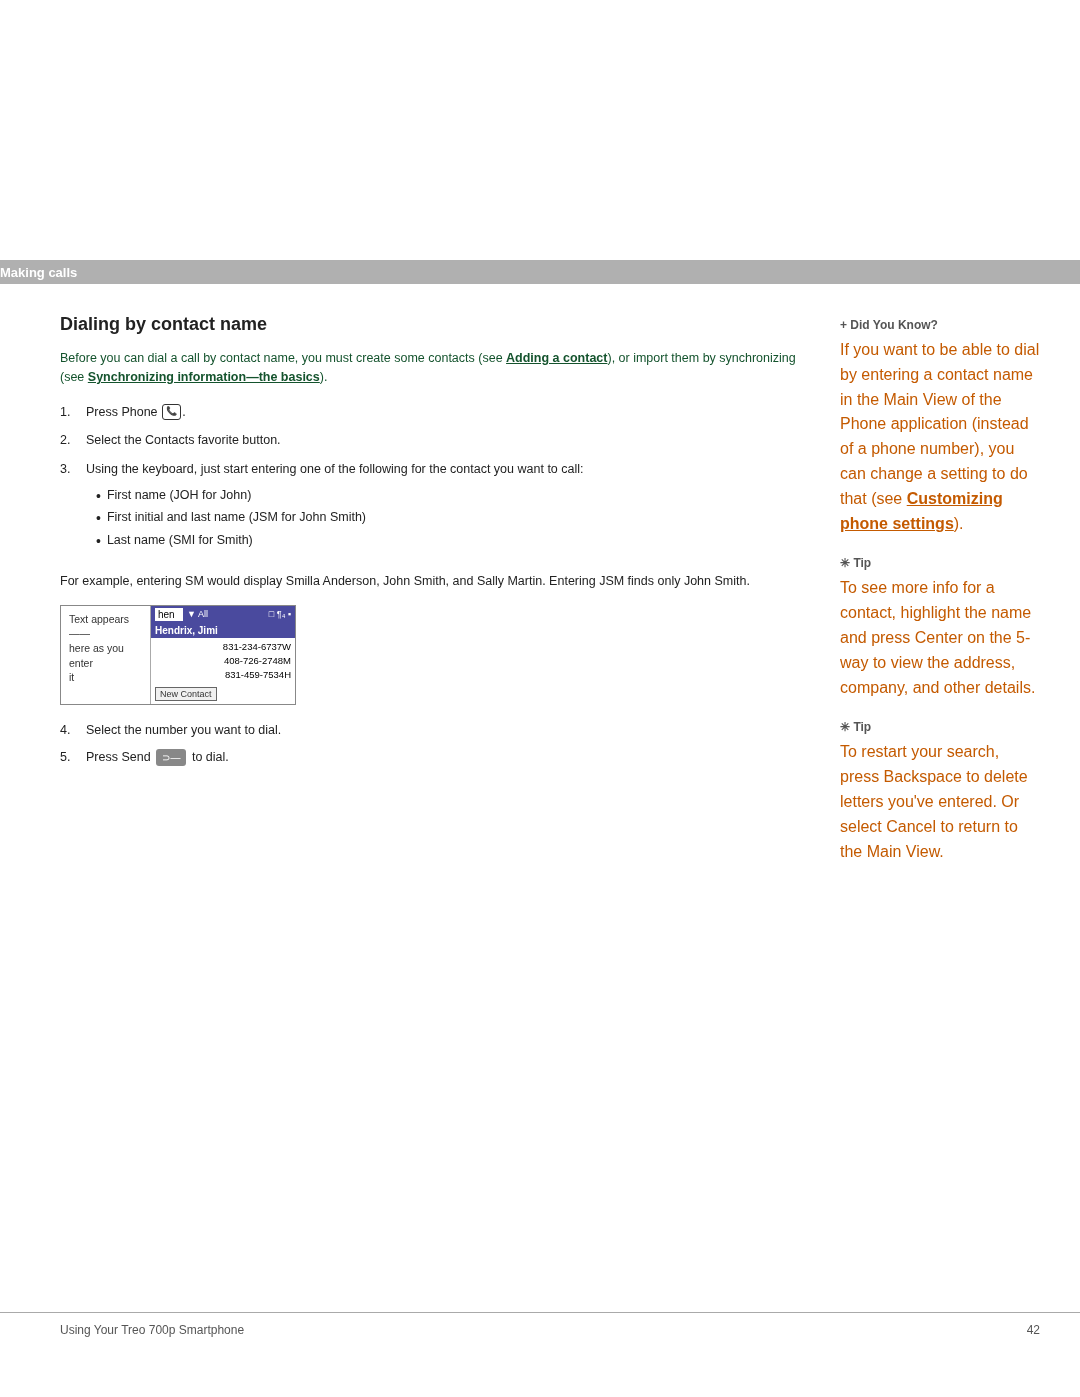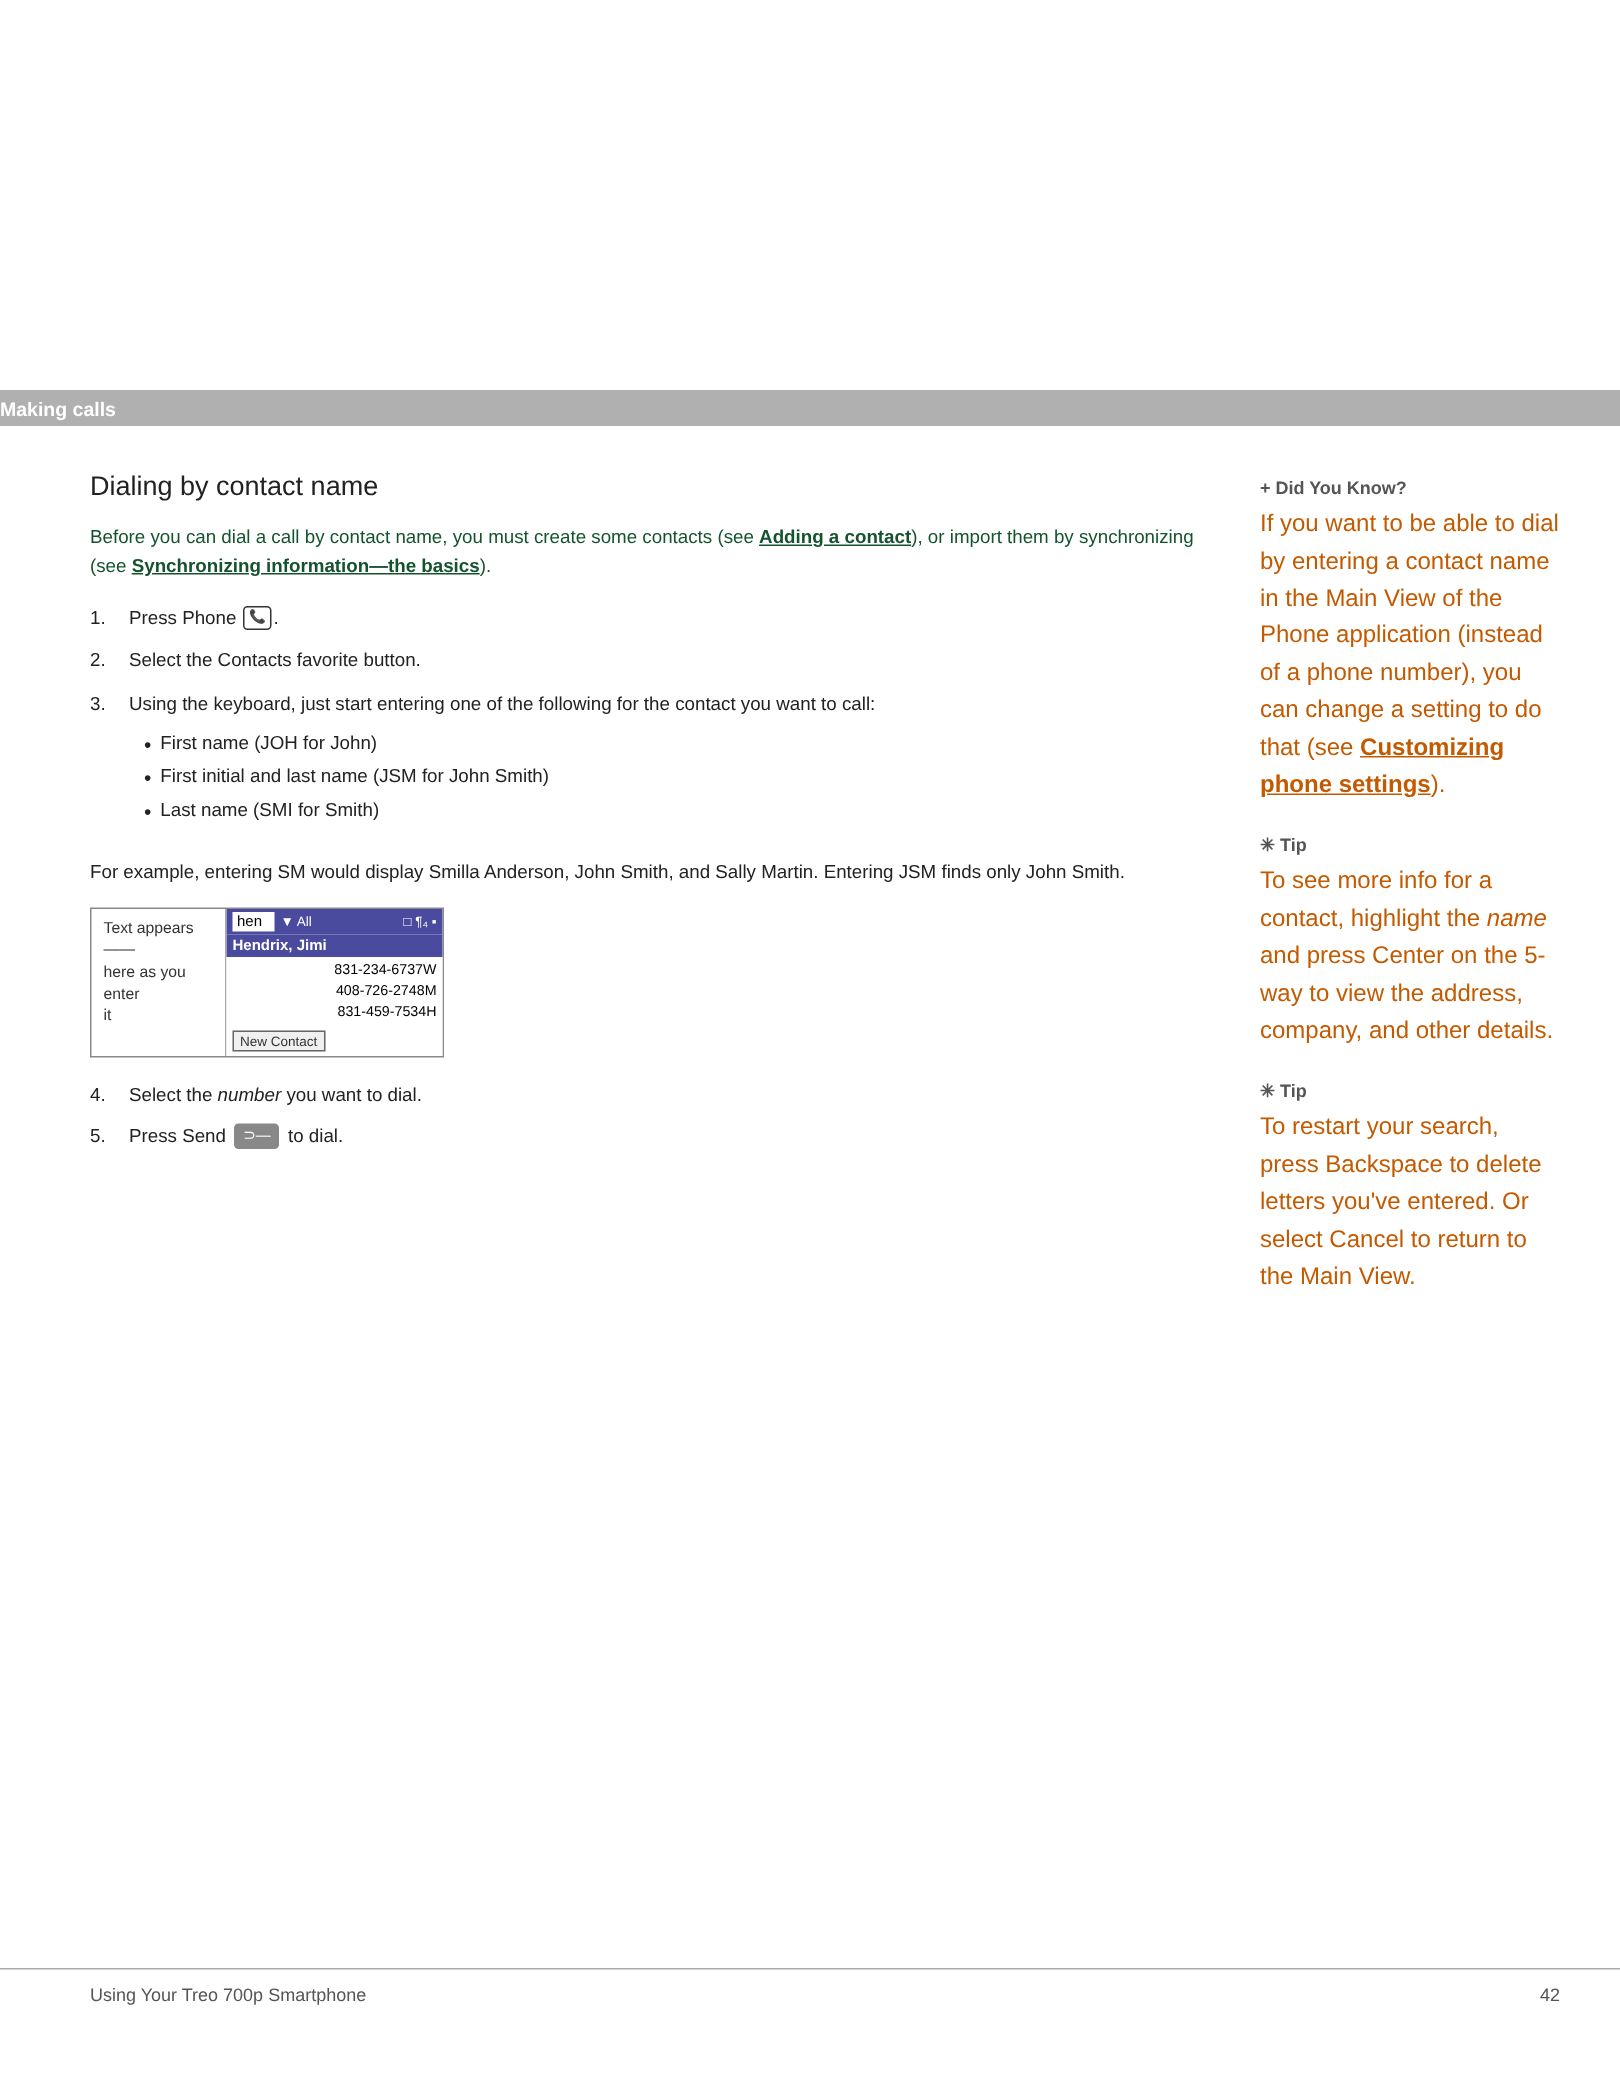--- a/index.html
+++ b/index.html
@@ -52,21 +52,21 @@
     }
 
     
     .main-column {
       flex: 1;
       min-width: 0;
     }
 
     .section-title {
       font-size: 18px;
-      font-weight: normal;
+      font-weight: bold;
       color: #222;
       margin-bottom: 14px;
     }
 
     .intro-para {
       font-size: 12.5px;
       line-height: 1.5;
       margin-bottom: 16px;
       color: #14532d;
     }
@@ -277,21 +277,20 @@
       right: 0;
       border-top: 1px solid #aaa;
       padding: 10px 40px 0 60px;
       display: flex;
       justify-content: space-between;
       font-size: 12px;
       color: #555;
     }
 
     .italic-word {
-      font-style: italic;
     }
 
     .underline-bold {
       font-weight: bold;
       text-decoration: underline;
     }
   </style>
 </head>
 <body>
 

